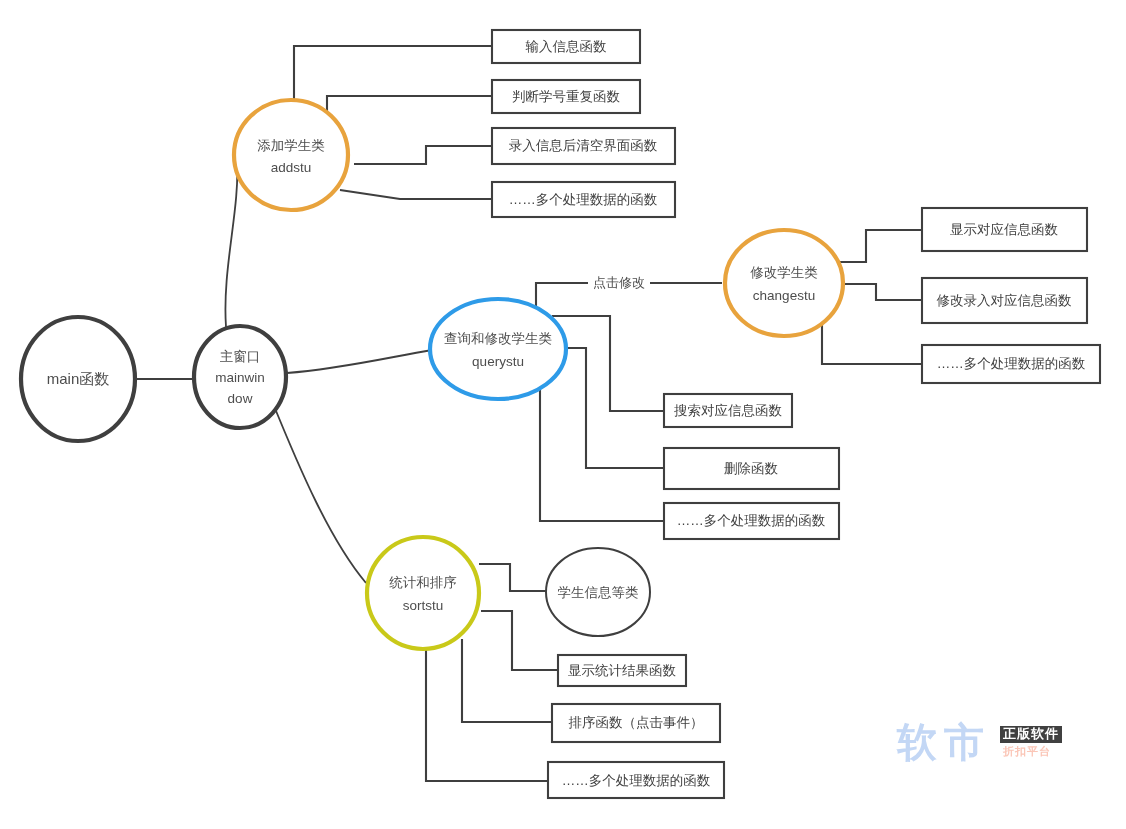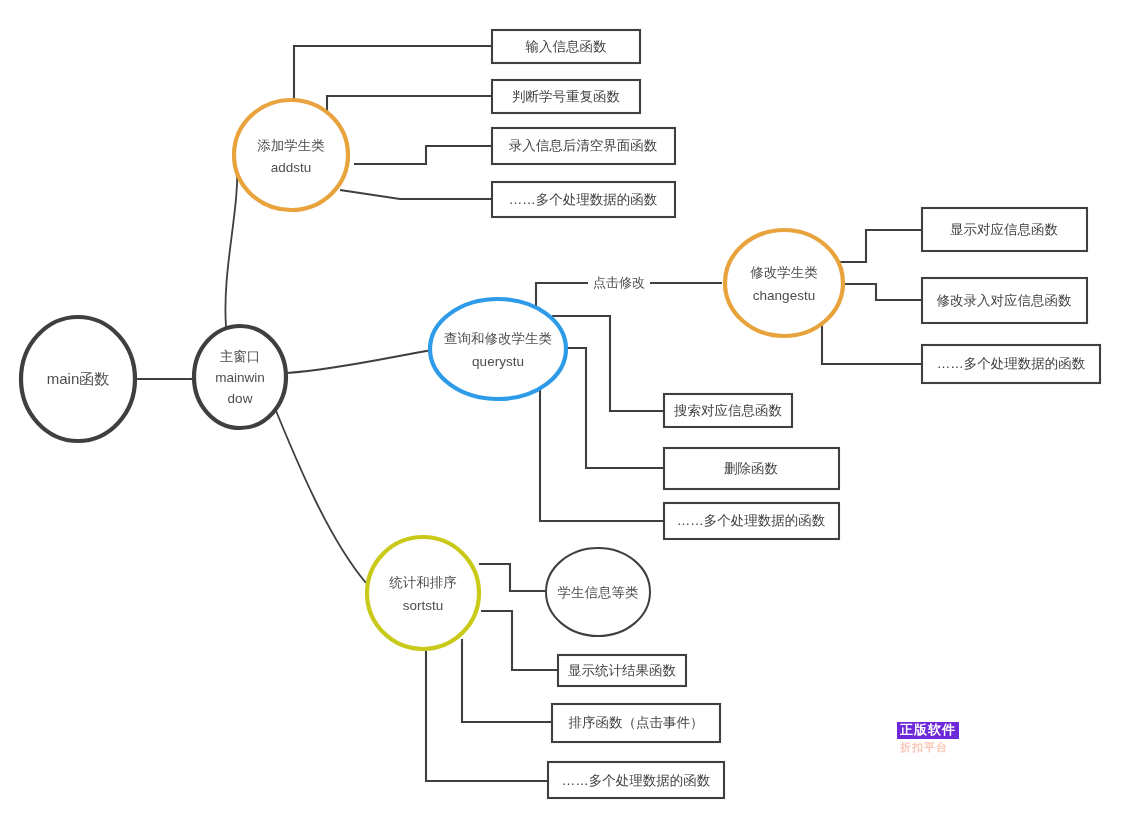--- a/index.html
+++ b/index.html
@@ -107,21 +107,21 @@
     letter-spacing: 7px;
     line-height: 1;
     font-family: "DejaVu Sans", "Liberation Sans", sans-serif;
   }
   #wm-right {
     display: flex;
     flex-direction: column;
     gap: 3px;
   }
   #wm-top {
-    background: #6d28d9;
+    background: #404040;
     color: #ffffff;
     font-size: 13px;
     font-weight: bold;
     padding: 1px 3px;
     letter-spacing: 1px;
     line-height: 1.15;
     font-family: "DejaVu Sans", "Liberation Sans", sans-serif;
   }
   #wm-bot {
     color: #fbc6b7;
@@ -230,17 +230,18 @@
   <ellipse class="ellipse-yellow" cx="423" cy="593" rx="56" ry="56"></ellipse>
   <text class="node-text-sm" x="423" y="583">统计和排序</text>
   <text class="node-text-sm" x="423" y="606">sortstu</text>
 
   <ellipse class="ellipse-thin" cx="598" cy="592" rx="52" ry="44"></ellipse>
   <text class="node-text-sm" x="598" y="593">学生信息等类</text>
 
 </svg>
 
 <div id="watermark">
+  <div id="wm-main">软市</div>
   <div id="wm-right">
     <div id="wm-top">正版软件</div>
     <div id="wm-bot">折扣平台</div>
   </div>
 </div>
 
 </body></html>

